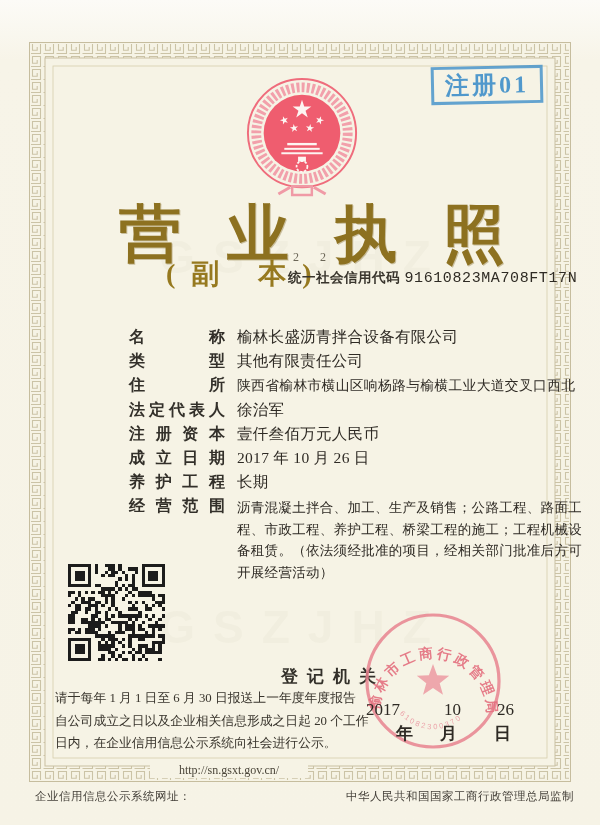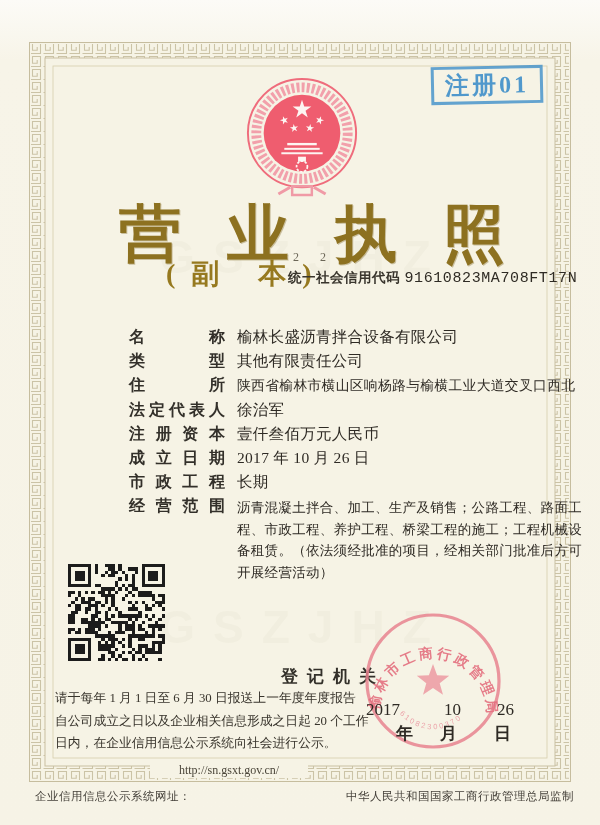--- a/index.html
+++ b/index.html
@@ -176,21 +176,21 @@
     </div>
     <div class="frow">
       <span class="flabel">注册资本</span>
       <span class="fvalue">壹仟叁佰万元人民币</span>
     </div>
     <div class="frow">
       <span class="flabel">成立日期</span>
       <span class="fvalue">2017 年 10 月 26 日</span>
     </div>
     <div class="frow">
-      <span class="flabel">市政工程</span>
+      <span class="flabel">养护工程</span>
       <span class="fvalue">长期</span>
     </div>
     <div class="frow scope">
       <span class="flabel">经营范围</span>
       <span class="fvalue">沥青混凝土拌合、加工、生产及销售；公路工程、路面工程、市政工程、养护工程、桥梁工程的施工；工程机械设备租赁。（依法须经批准的项目，经相关部门批准后方可开展经营活动）</span>
     </div>
   </div>
 
   <div class="qr">
     <svg id="qr-svg" width="97" height="97" viewBox="0 0 29 29" shape-rendering="crispEdges">

